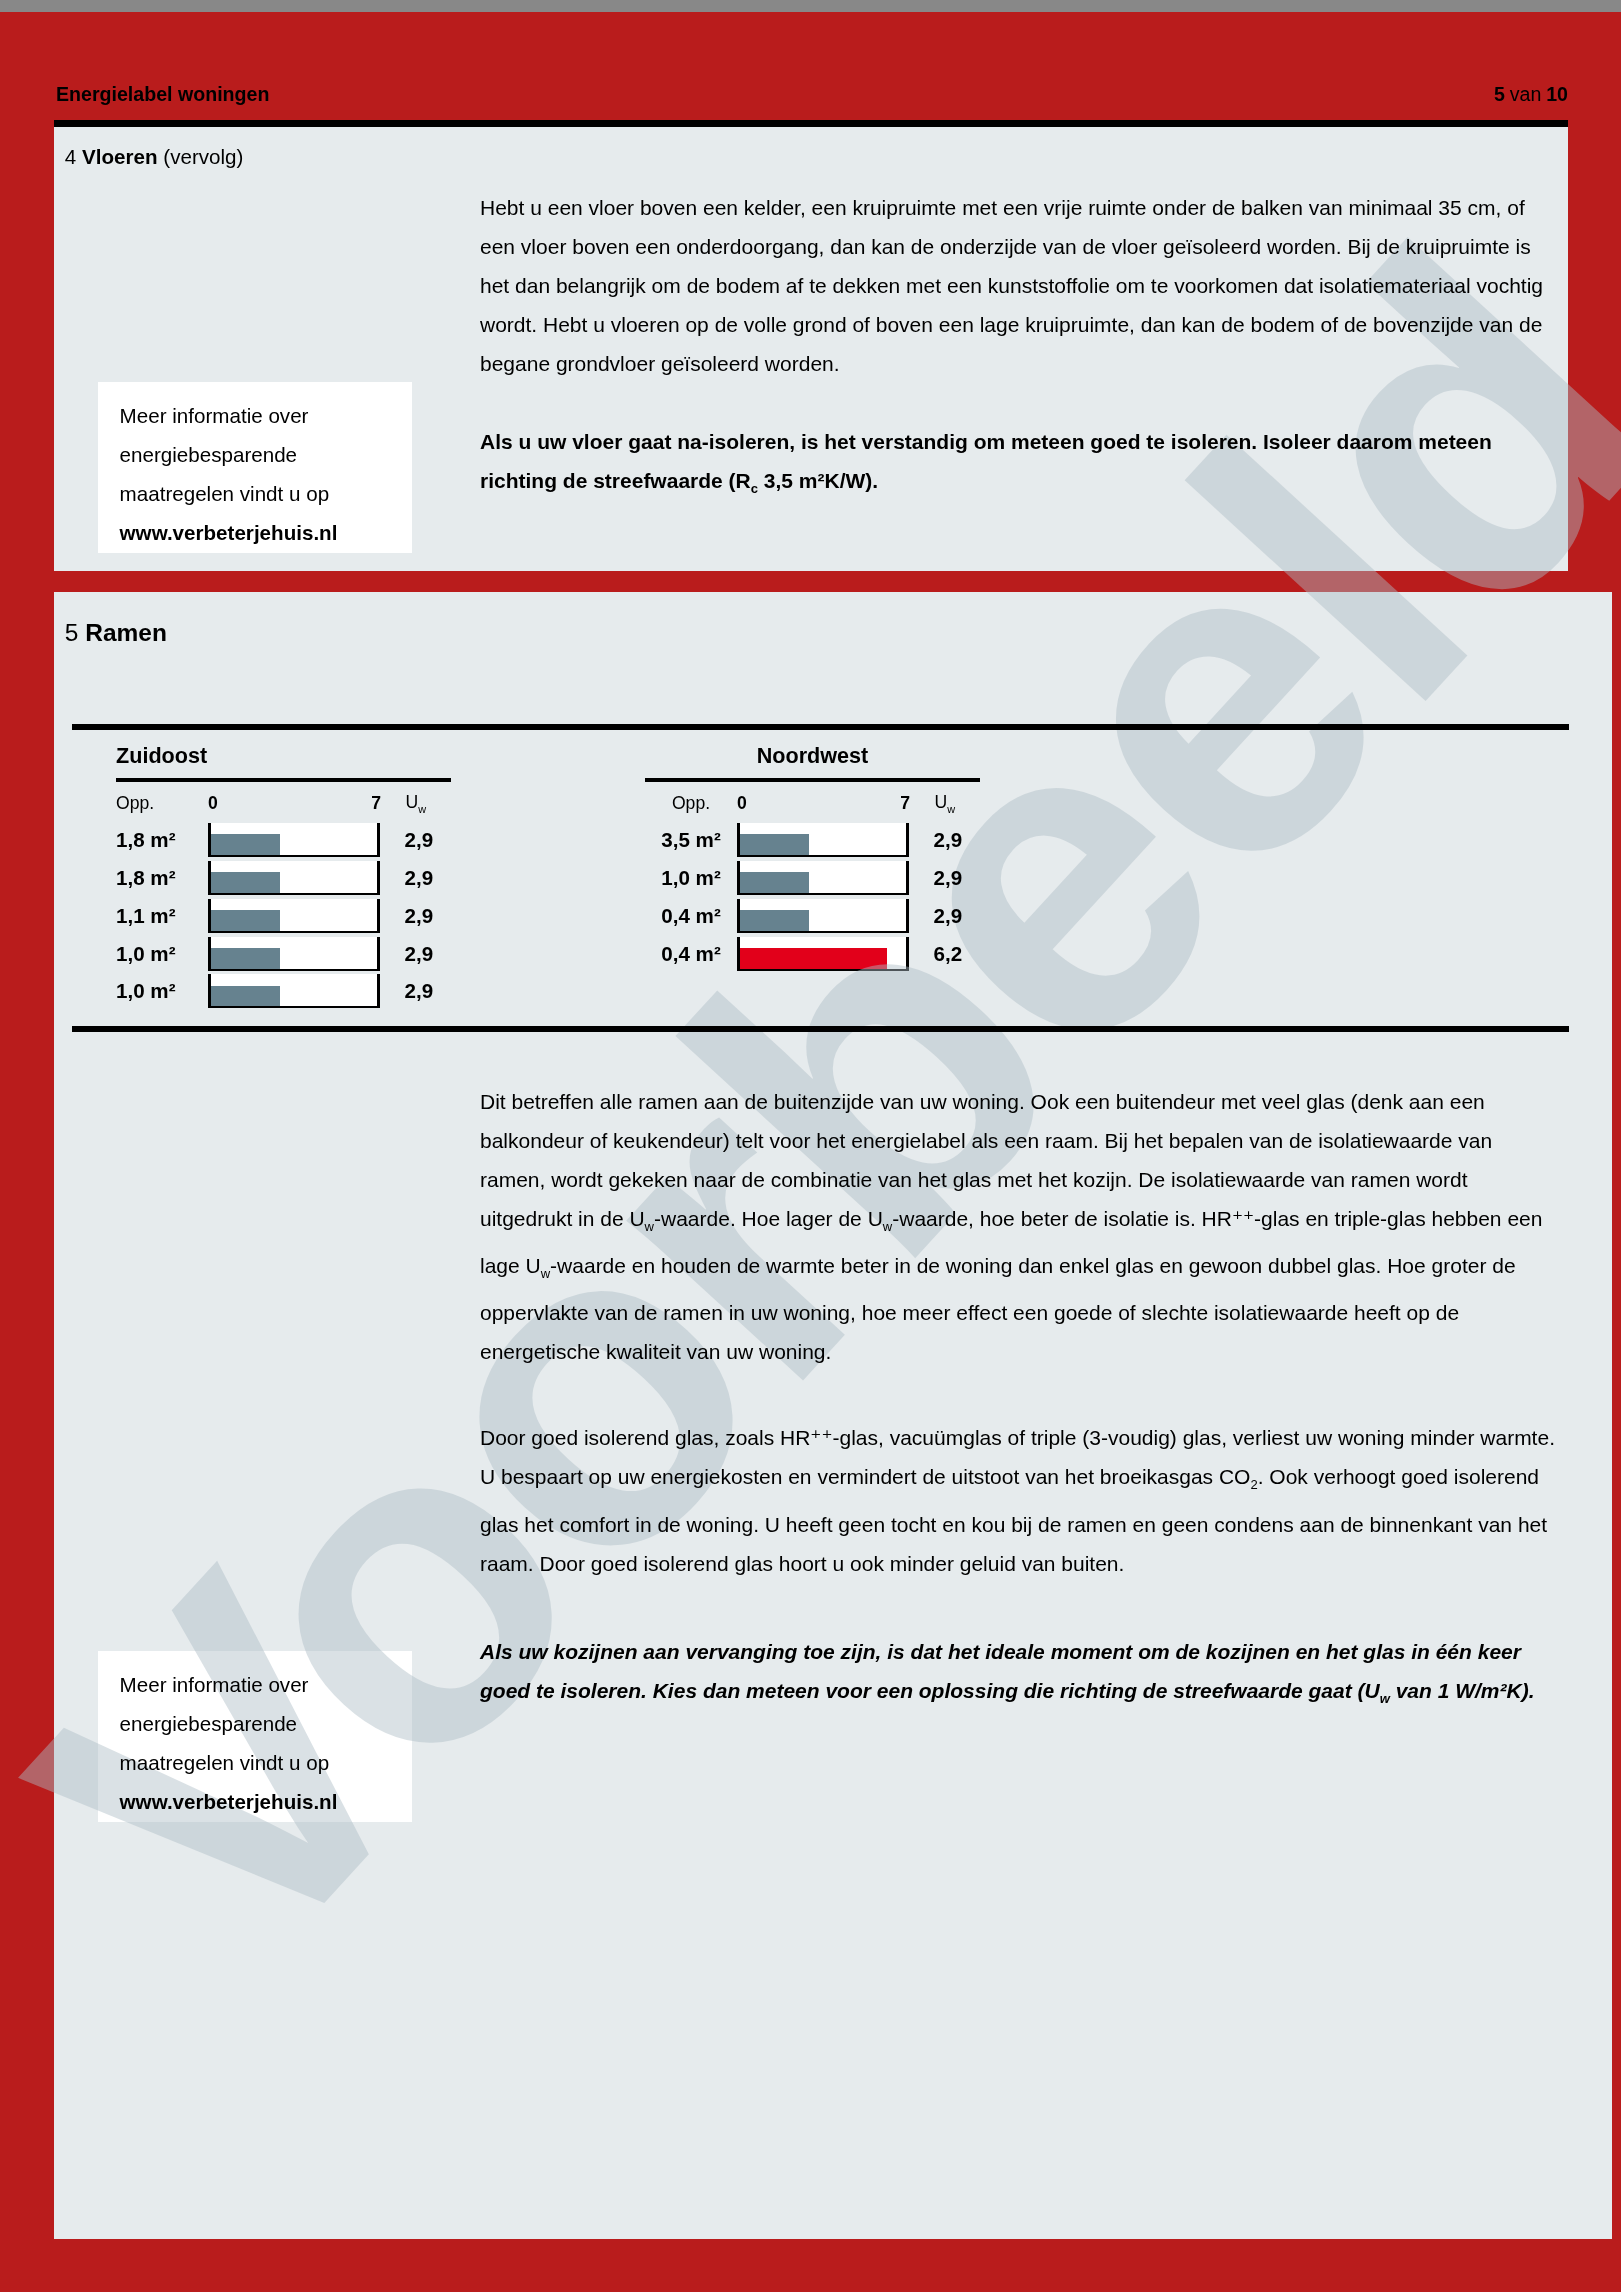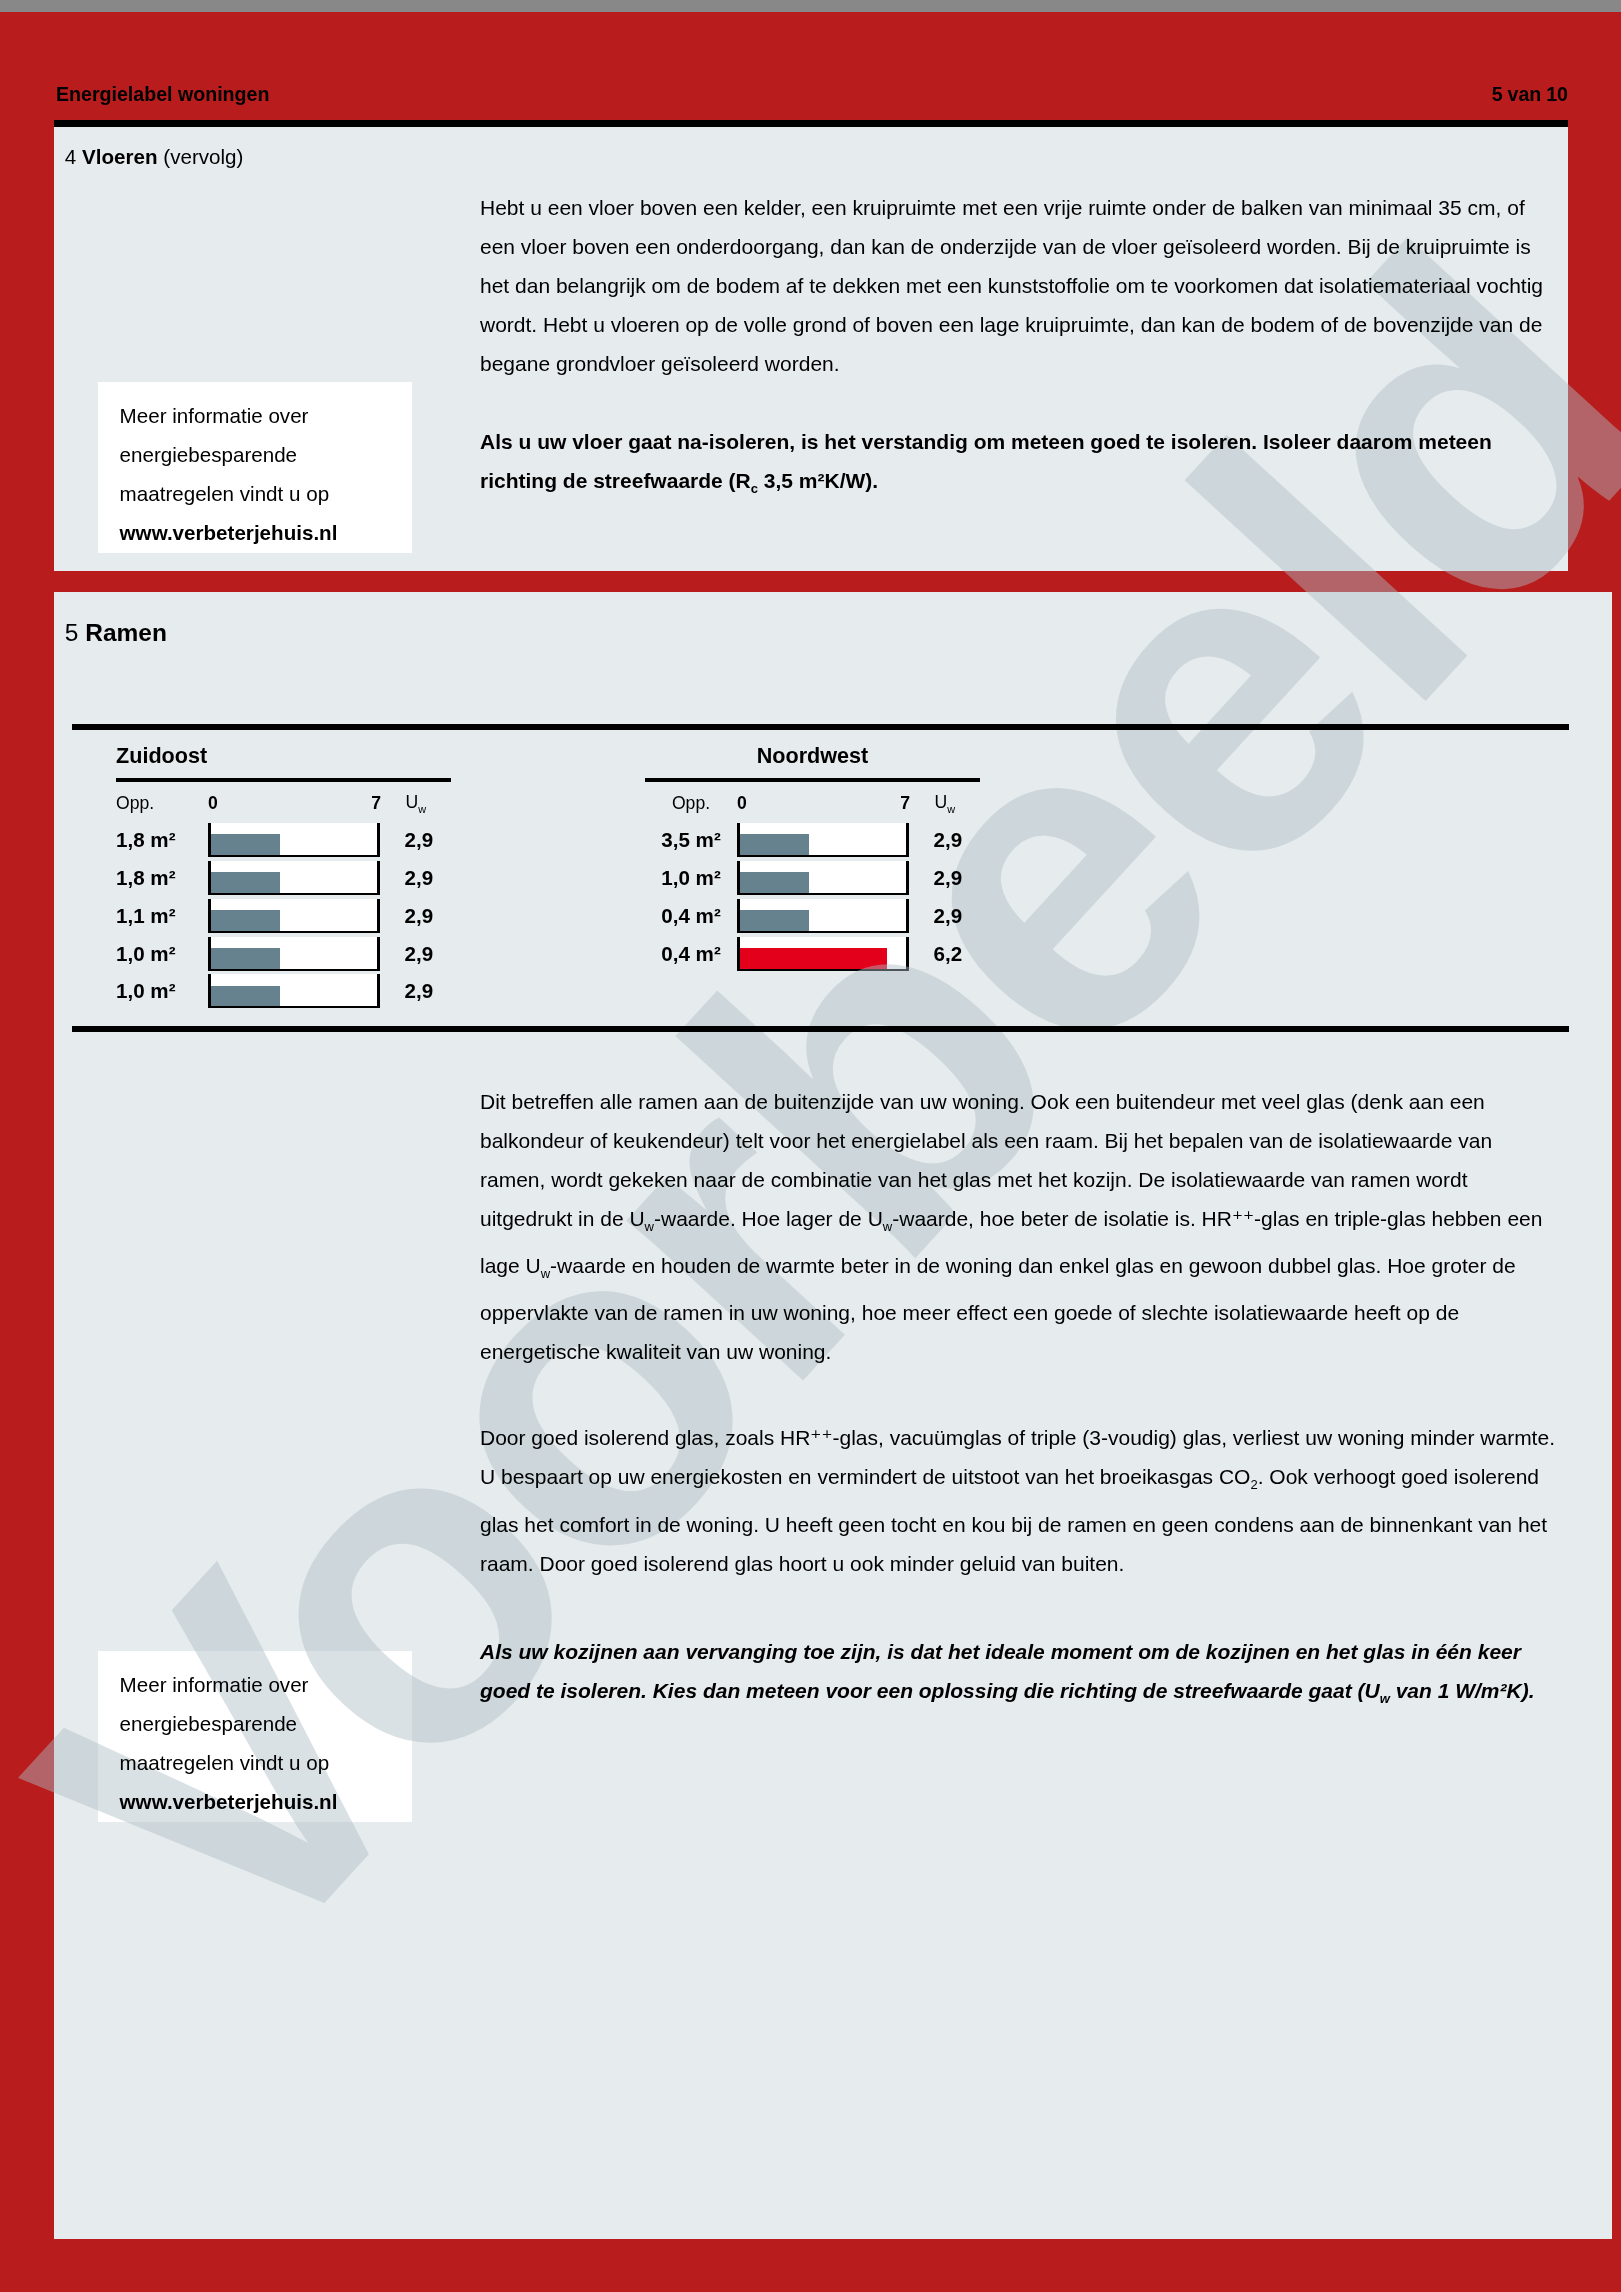--- a/index.html
+++ b/index.html
@@ -7,21 +7,21 @@
     position:relative; width:1621px; height:2293px; margin:12px auto;
     background:#b91c1c; overflow:hidden; color:#000;
     font-family:"Liberation Sans","DejaVu Sans",sans-serif;
   }
   .t {position:relative; z-index:2;}
 
   
   .hdr-title {position:absolute; left:56px; top:71px; font-size:19.6px; font-weight:bold;}
   .hdr-page  {position:absolute; right:53px; top:71px; font-size:19.6px;}
   .hdr-page .pg-b {font-weight:bold;}
-  .hdr-page .pg-sep {margin:0 4.9px; font-weight:bold;}
+  .hdr-page .pg-sep {margin:0 4.9px; font-weight:normal;}
   .rule-top {position:absolute; left:54px; top:108px; width:1514px; height:6.9px; background:#000;}
 
   
   .sec {position:absolute; left:54px; width:1514px; background:#e6ebed;}
   .sec4 {top:115px; height:444px;}
   .sec5 {top:580px; height:1647px;padding-left:44px;}
 
   .s4-heading {position:absolute; left:10.8px; top:17.6px; font-size:20.6px;}
   .s4-heading .bold {font-weight:bold;}
   .bodycol {position:absolute; left:426px; top:61px; width:1078px; font-size:21px; line-height:39px;}

